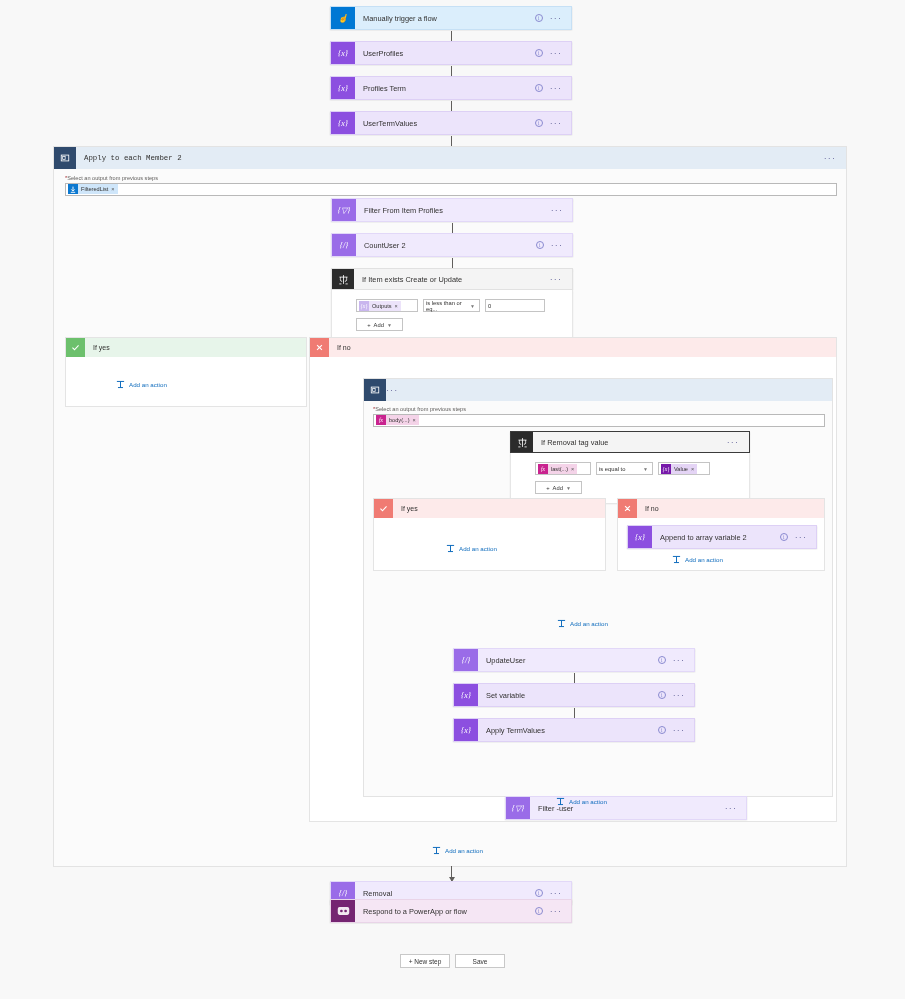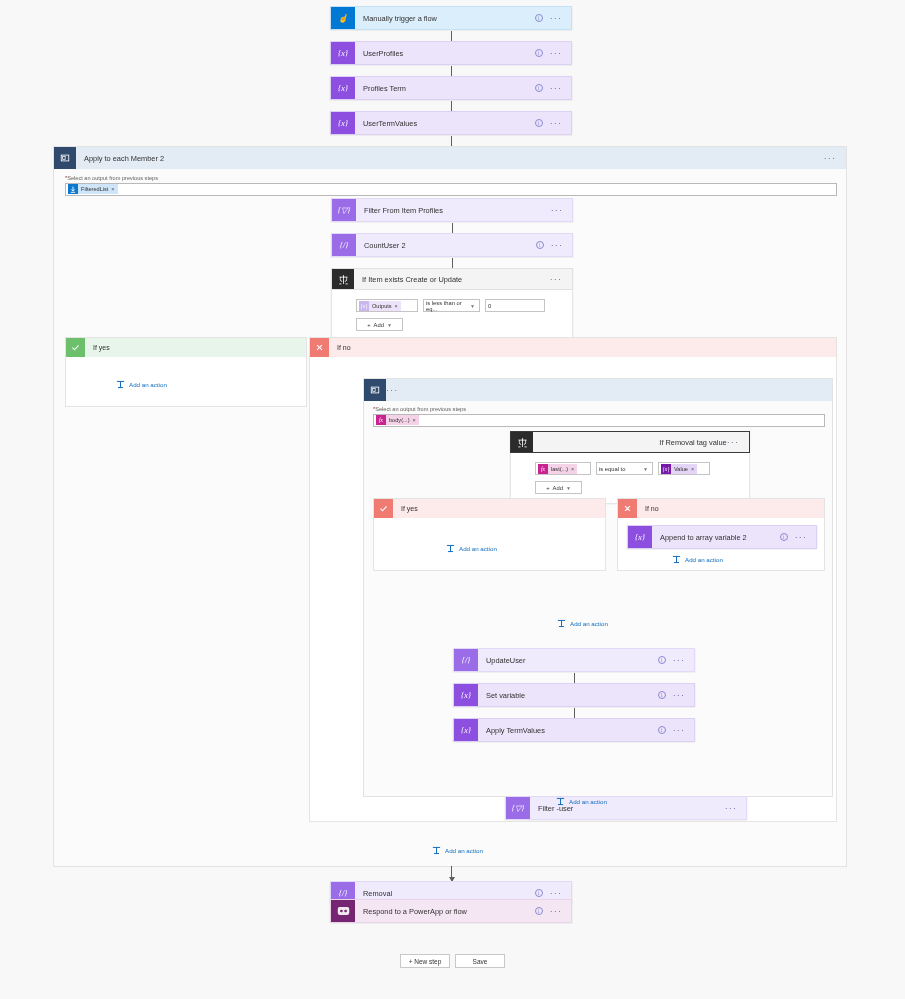--- a/index.html
+++ b/index.html
@@ -68,21 +68,21 @@
   }
 
   
   .scope { position:absolute; background:#fbfbfb; border:1px solid #e3e3e3; }
   .scope-hdr {
     position:absolute; left:0; top:0; right:0; height:22px;
     background:#e3ecf5; display:flex; align-items:center;
   }
   .scope-hdr .ibox { width:22px; height:22px; flex:0 0 22px;
     display:flex;align-items:center;justify-content:center; }
-  .scope-hdr .title { padding-left:8px; font-size:7.4px; flex:1 1 auto; }
+  .scope-hdr .title { padding-left:8px; font-size:7.4px; flex:1 1 auto;font-family:Liberation Mono, monospace; }
   .scope-hdr .dots { padding-right:10px; }
   .scope-field { position:absolute; }
   .scope-field .flabel { font-size:5.6px; color:#605e5c; margin-bottom:1.5px; }
   .scope-field .flabel .req { color:#a4262c; }
   .scope-field .fbox {
     border:1px solid #b9b9b9; background:#fff; height:13px;
     display:flex; align-items:center; padding:0 2px;
   }
 
   
@@ -105,21 +105,21 @@
   .tk-var   { background:#e4d4f5; }
   .tk-lav   { background:#ece3fa; }
 
   
   .cond { position:absolute; }
   .cond-hdr {
     height:22px; background:#f4f4f4; border:1px solid #e1e1e1;
     display:flex; align-items:center;
     box-shadow:0 0.6px 1.4px rgba(0,0,0,.14);
   }
-  .cond-hdr.sel { border:1.6px solid #3b3b3b;text-align:right; }
+  .cond-hdr.sel { border:1.6px solid #3b3b3b; }
   .cond-hdr .ibox { width:22px;height:20px;flex:0 0 22px;background:#2b2b2b;
     display:flex;align-items:center;justify-content:center; }
   .cond-hdr .title { flex:1 1 auto; padding-left:8px; font-size:7.4px; }
   .cond-hdr .dots { padding-right:10px; }
   .cond-body {
     background:#fff; border:1px solid #e6e6e6; border-top:none;
     padding:9px 0 9px 24px;
     box-shadow:0 0.6px 1.4px rgba(0,0,0,.10);
   }
   .cond-row { display:flex; align-items:center; gap:5px; margin-bottom:6px; }

